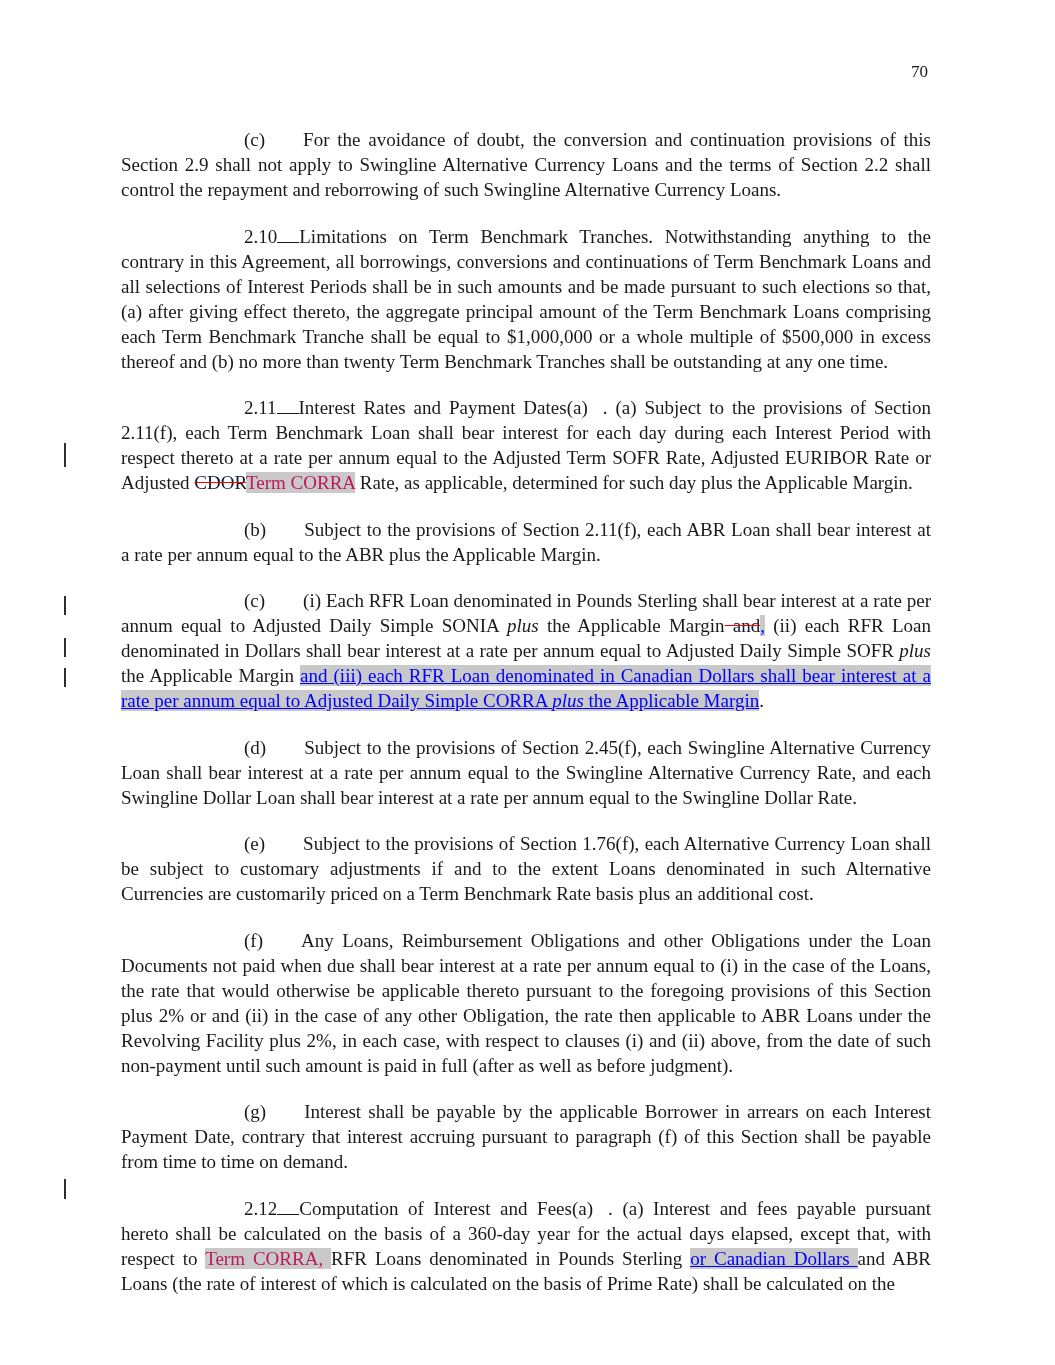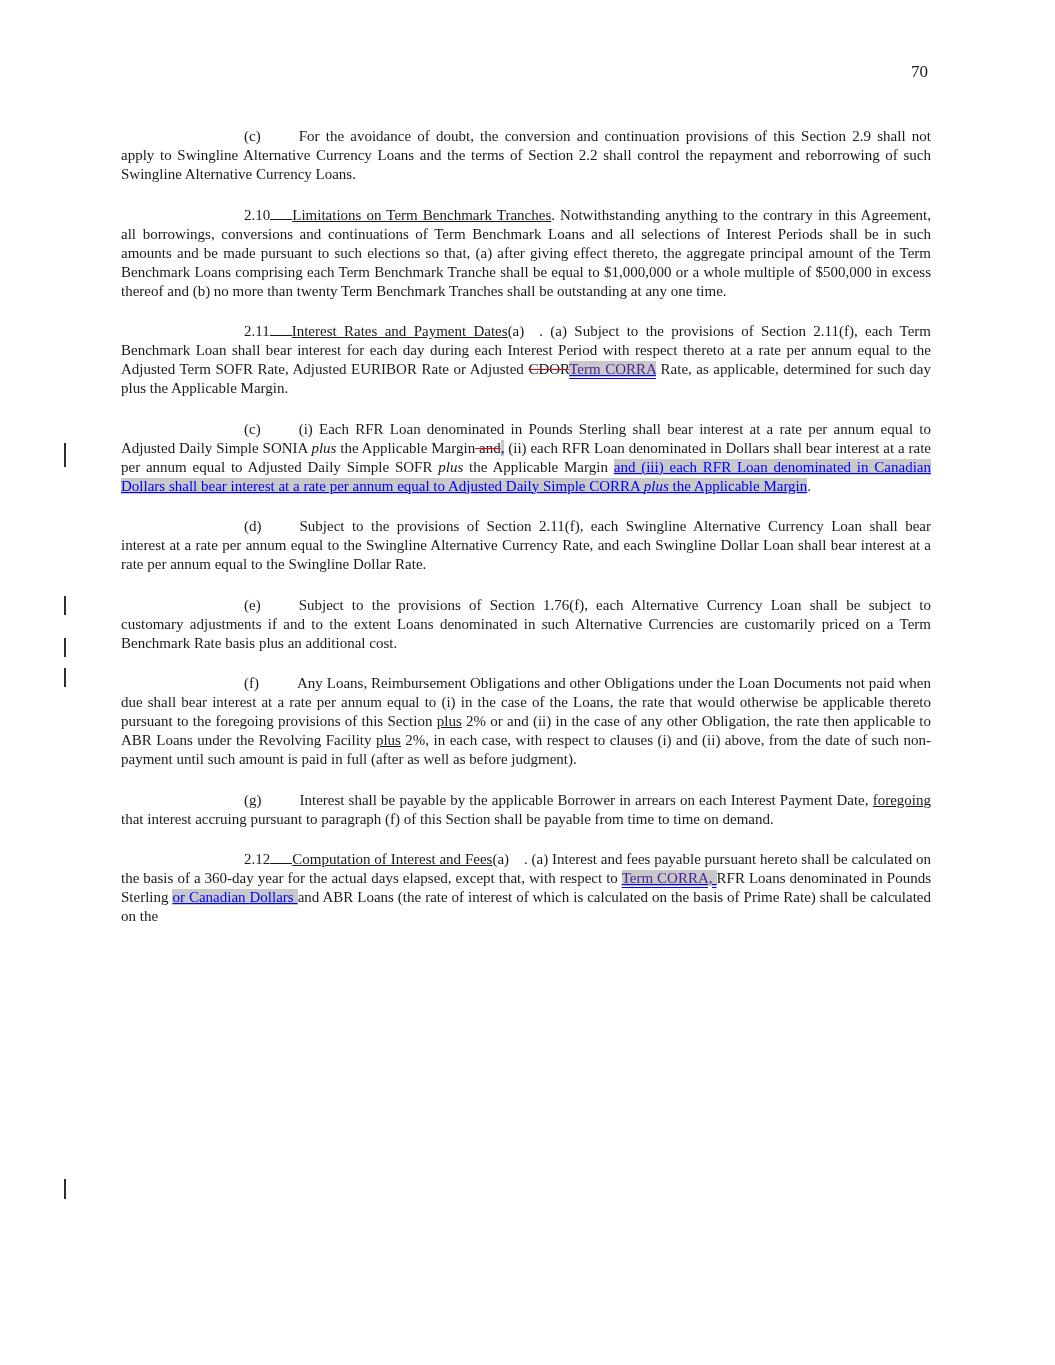--- a/index.html
+++ b/index.html
@@ -11,44 +11,43 @@
     color: #1a1a1a;
     overflow: hidden;
   }
   .page { position: absolute; inset: 0; background: #ffffff; }
   .page-number {
     position: absolute; top: 61px; right: 127px;
     font-size: 17px; line-height: 21.5px;
   }
   .doc-body {
     position: absolute; left: 121px; top: 127px; width: 810px;
-    font-size: 15px; line-height: 19px;
+    font-size: 19px; line-height: 25px;
     text-align: justify;
   }
   .para { margin: 0 0 21.5px 0; text-indent: 123px; }
   .para:last-child { margin-bottom: 4px; }
 
   .run-n  { }
   .run-i  { font-style: italic; }
-  .run-u  { text-decoration: underline; }
+  .run-u  { }
   .run-del {
     color: #0f172a;
     text-decoration: line-through;
     text-decoration-color: #ff0000;
   }
   .run-ins {
     color: #0000ff;
     background: #c9c9c9;
     text-decoration: underline;
     text-decoration-color: #0000ff;
   }
   .run-ins2 {
-    color: #4c1d95;
+    color: #be185d;
     background: #c9c9c9;
-    text-decoration: underline;
     text-decoration-style: double;
     text-decoration-color: #0000ff;
   }
   .run-insi {
     color: #0000ff;
     background: #c9c9c9;
     font-style: italic;
     text-decoration: underline;
     text-decoration-color: #0000ff;
   }
@@ -75,20 +74,21 @@
   <div class="change-bar" id="bar1"></div>
   <div class="change-bar" id="bar2"></div>
   <div class="change-bar" id="bar3"></div>
   <div class="change-bar" id="bar4"></div>
   <div class="change-bar" id="bar5"></div>
 
   <div class="doc-body" id="doc-body">
       <div class="para"><span class="run-n">(c)</span><span class="run-tab"></span><span class="run-n">For the avoidance of doubt, the conversion and continuation provisions of this Section 2.9 shall not apply to Swingline Alternative Currency Loans and the terms of Section 2.2 shall control the repayment and reborrowing of such Swingline Alternative Currency Loans.</span></div>
       <div class="para"><span class="run-n">2.10</span><span class="run-tabu"></span><span class="run-u">Limitations on Term Benchmark Tranches</span><span class="run-n">.  Notwithstanding anything to the contrary in this Agreement, all borrowings, conversions and continuations of Term Benchmark Loans and all selections of Interest Periods shall be in such amounts and be made pursuant to such elections so that, (a) after giving effect thereto, the aggregate principal amount of the Term Benchmark Loans comprising each Term Benchmark Tranche shall be equal to $1,000,000 or a whole multiple of $500,000 in excess thereof and (b) no more than twenty Term Benchmark Tranches shall be outstanding at any one time.</span></div>
       <div class="para"><span class="run-n">2.11</span><span class="run-tabu"></span><span class="run-u">Interest Rates and Payment Dates</span><span class="run-n">(a)</span><span class="run-gap"></span><span class="run-n">.  (a) Subject to the provisions of Section 2.11(f), each Term Benchmark Loan shall bear interest for each day during each Interest Period with respect thereto at a rate per annum equal to the Adjusted Term SOFR Rate, Adjusted EURIBOR Rate or Adjusted </span><span class="run-del">CDOR</span><span class="run-ins2">Term CORRA</span><span class="run-n"> Rate, as applicable, determined for such day plus the Applicable Margin.</span></div>
+      <div class="para"><span class="run-n">(b)</span><span class="run-tab"></span><span class="run-n">Subject to the provisions of Section 2.11(f), each ABR Loan shall bear interest at a rate per annum equal to the ABR plus the Applicable Margin.</span></div>
       <div class="para"><span class="run-n">(c)</span><span class="run-tab"></span><span class="run-n">(i) Each RFR Loan denominated in Pounds Sterling shall bear interest at a rate per annum equal to Adjusted Daily Simple SONIA </span><span class="run-i">plus</span><span class="run-n"> the Applicable Margin</span><span class="run-del"> and</span><span class="run-ins">,</span><span class="run-n"> (ii) each RFR Loan denominated in Dollars shall bear interest at a rate per annum equal to Adjusted Daily Simple SOFR </span><span class="run-i">plus</span><span class="run-n"> the Applicable Margin </span><span class="run-ins">and (iii) each RFR Loan denominated in Canadian Dollars shall bear interest at a rate per annum equal to Adjusted Daily Simple CORRA </span><span class="run-insi">plus</span><span class="run-ins"> the Applicable Margin</span><span class="run-n">.</span></div>
-      <div class="para"><span class="run-n">(d)</span><span class="run-tab"></span><span class="run-n">Subject to the provisions of Section 2.11(f), each Swingline Alternative Currency Loan shall bear interest at a rate per annum equal to the Swingline Alternative Currency Rate, and each Swingline Dollar Loan shall bear interest at a rate per annum equal to the Swingline Dollar Rate.</span></div>
+      <div class="para"><span class="run-n">(d)</span><span class="run-tab"></span><span class="run-n">Subject to the provisions of Section 2.45(f), each Swingline Alternative Currency Loan shall bear interest at a rate per annum equal to the Swingline Alternative Currency Rate, and each Swingline Dollar Loan shall bear interest at a rate per annum equal to the Swingline Dollar Rate.</span></div>
       <div class="para"><span class="run-n">(e)</span><span class="run-tab"></span><span class="run-n">Subject to the provisions of Section 1.76(f), each Alternative Currency Loan shall be subject to customary adjustments if and to the extent Loans denominated in such Alternative Currencies are customarily priced on a Term Benchmark Rate basis plus an additional cost.</span></div>
       <div class="para"><span class="run-n">(f)</span><span class="run-tab"></span><span class="run-n">Any Loans, Reimbursement Obligations and other Obligations under the Loan Documents not paid when due shall bear interest at a rate per annum equal to (i) in the case of the Loans, the rate that would otherwise be applicable thereto pursuant to the foregoing provisions of this Section </span><span class="run-u">plus</span><span class="run-n"> 2% or and (ii) in the case of any other Obligation, the rate then applicable to ABR Loans under the Revolving Facility </span><span class="run-u">plus</span><span class="run-n"> 2%, in each case, with respect to clauses (i) and (ii) above, from the date of such non-payment until such amount is paid in full (after as well as before judgment).</span></div>
-      <div class="para"><span class="run-n">(g)</span><span class="run-tab"></span><span class="run-n">Interest shall be payable by the applicable Borrower in arrears on each Interest Payment Date, </span><span class="run-u">foregoing</span><span class="run-n"> that interest accruing pursuant to paragraph (f) of this Section shall be payable from time to time on demand.</span></div>
+      <div class="para"><span class="run-n">(g)</span><span class="run-tab"></span><span class="run-n">Interest shall be payable by the applicable Borrower in arrears on each Interest Payment Date, </span><span class="run-u">contrary</span><span class="run-n"> that interest accruing pursuant to paragraph (f) of this Section shall be payable from time to time on demand.</span></div>
       <div class="para"><span class="run-n">2.12</span><span class="run-tabu"></span><span class="run-u">Computation of Interest and Fees</span><span class="run-n">(a)</span><span class="run-gap"></span><span class="run-n">. (a) Interest and fees payable pursuant hereto shall be calculated on the basis of a 360-day year for the actual days elapsed, except that, with respect to </span><span class="run-ins2">Term CORRA, </span><span class="run-n">RFR Loans denominated in Pounds Sterling </span><span class="run-ins">or Canadian Dollars </span><span class="run-n">and ABR Loans (the rate of interest of which is calculated on the basis of Prime Rate) shall be calculated on the</span></div>
     </div>
 </div>
 
 </body></html>

